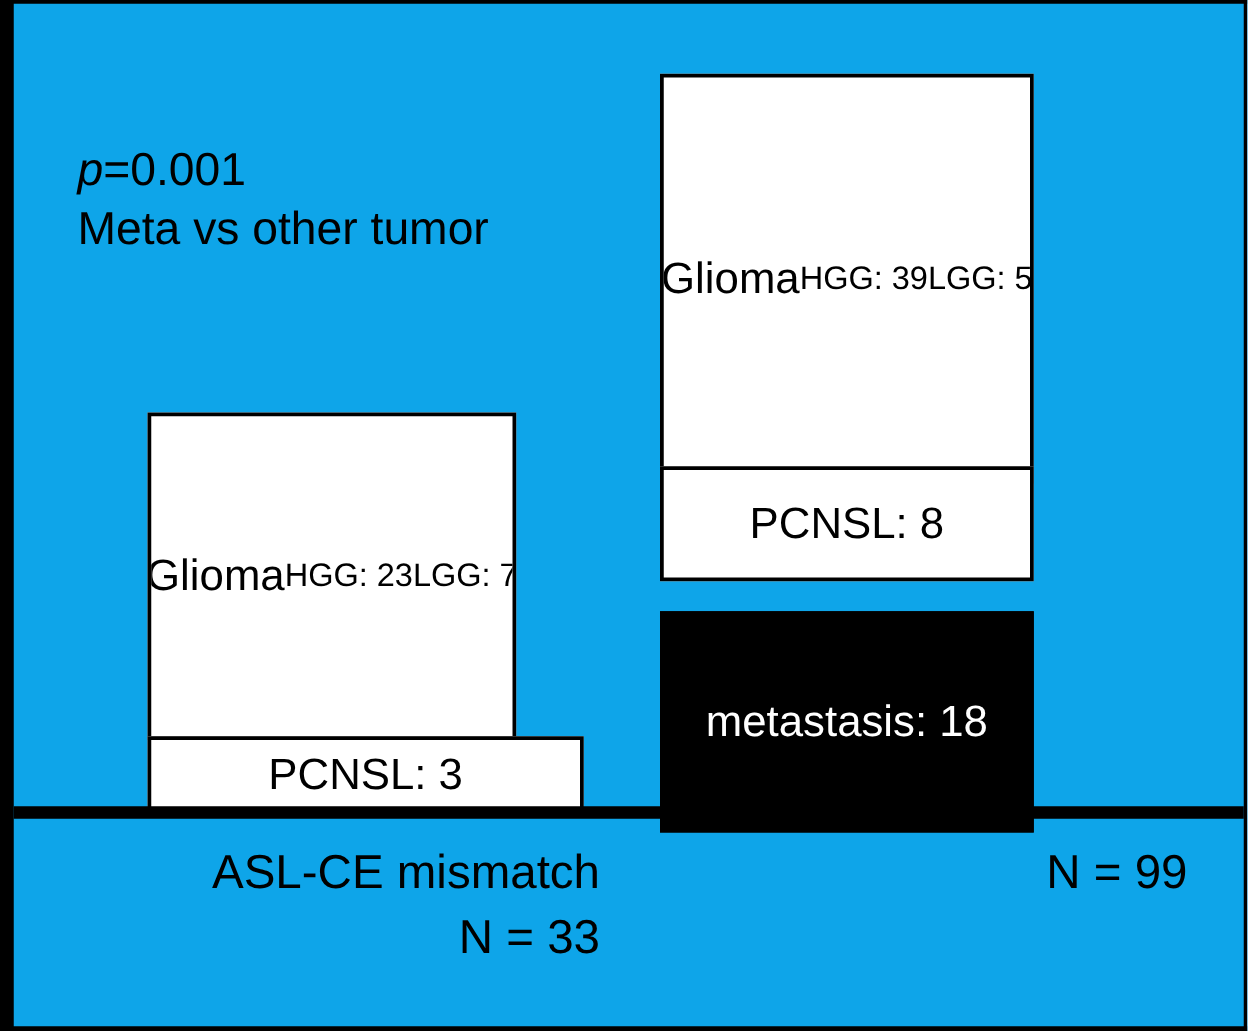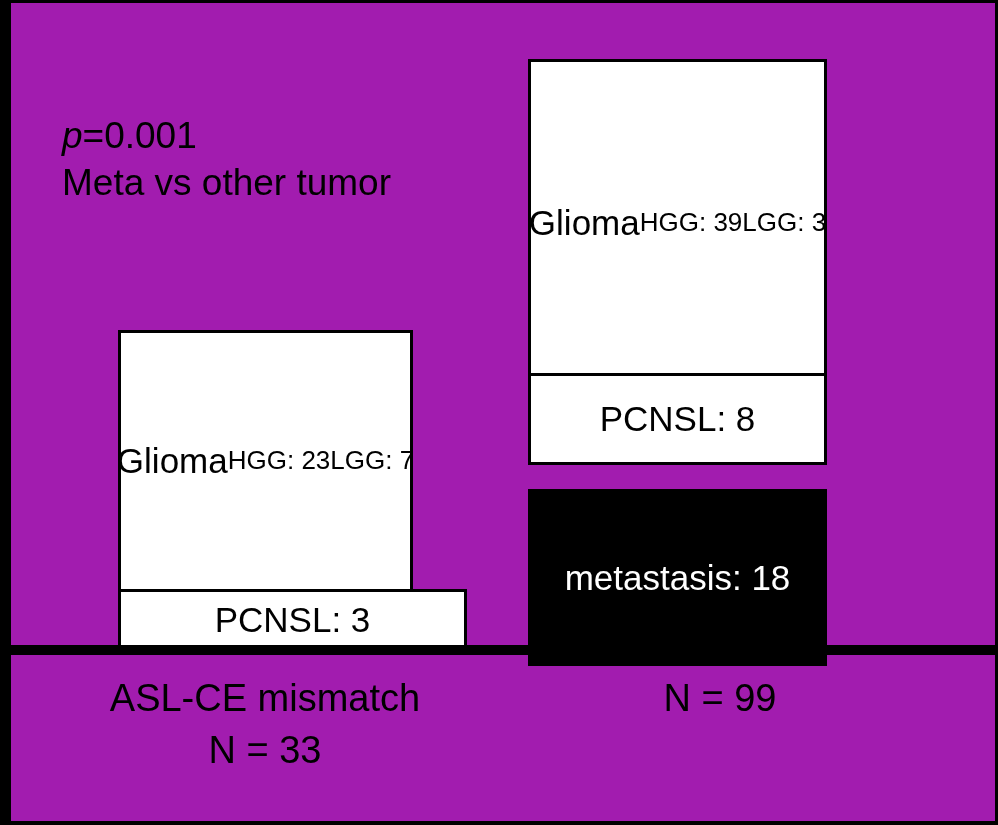--- a/index.html
+++ b/index.html
@@ -8,21 +8,21 @@
     background: #ffffff;
   }
   body {
     font-family: "Liberation Sans", sans-serif;
   }
 
   #figure {
     position: relative;
     width: 998px;
     height: 825px;
-    background: #a21caf;
+    background: #0ea5e9;
     overflow: hidden;
     box-sizing: border-box;
   }
 
   
   .frame-left {
     position: absolute;
     left: 0; top: 0;
     width: 11px; height: 825px;
     background: #000000;
@@ -109,21 +109,21 @@
   .annotation .line {
     font-size: 37px;
   }
   .annotation .p-italic {
     font-style: italic;
   }
 
   
   .cat-label {
     position: absolute;
-    text-align: center;
+    text-align: right;
     color: #000000;
     font-size: 38px;
     line-height: 1.38;
     white-space: nowrap;
   }
 </style>
 </head>
 <body>
 
 <div id="figure">
@@ -151,21 +151,21 @@
       <div class="seg-title">PCNSL: 3</div>
     </div>
   </div>
 
   <div class="bar" style="left:528px; top:59px; width:299px; height:591px;">
 
     <div class="segment" style="left:0; top:0; width:299px; height:328px;">
       <div class="seg-title">Glioma</div>
       <div class="gap-block"></div>
       <div class="seg-sub">HGG: 39</div>
-      <div class="seg-sub">LGG: 3</div>
+      <div class="seg-sub">LGG: 5</div>
     </div>
 
     <div class="segment" style="left:0; top:314px; width:299px; height:92px;">
       <div class="seg-title">PCNSL: 8</div>
     </div>
 
     <div class="segment filled" style="left:0; top:430px; width:299px; height:177px;">
       <div class="seg-title">metastasis: 18</div>
     </div>
   </div>

